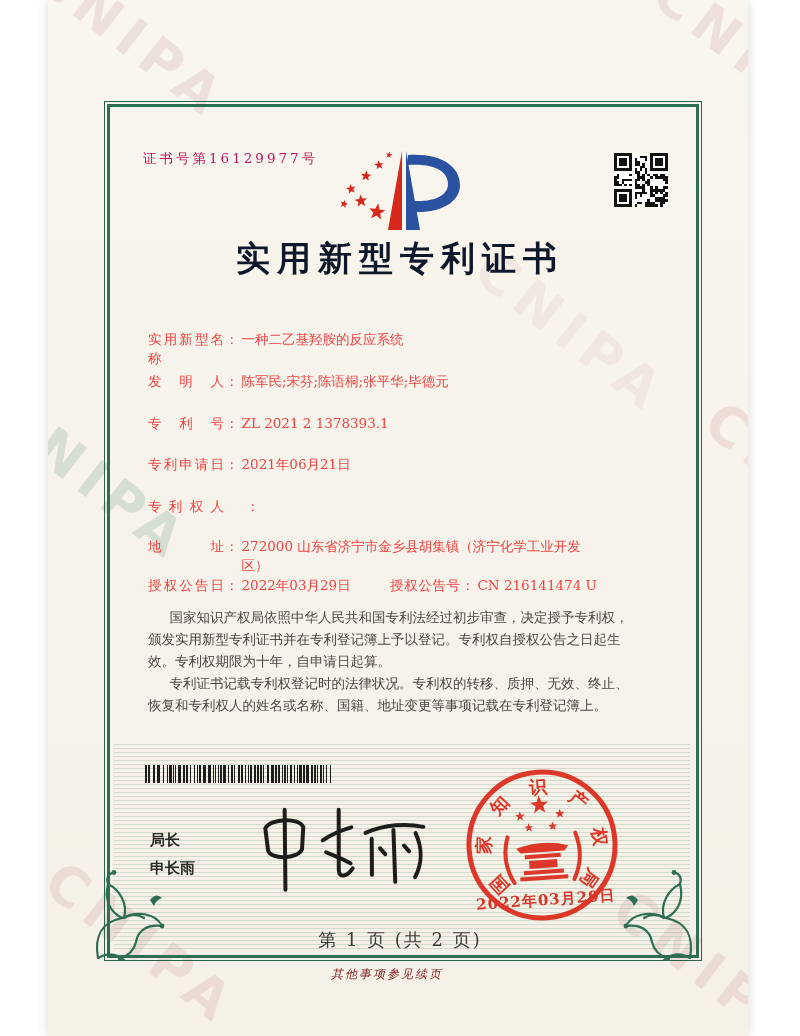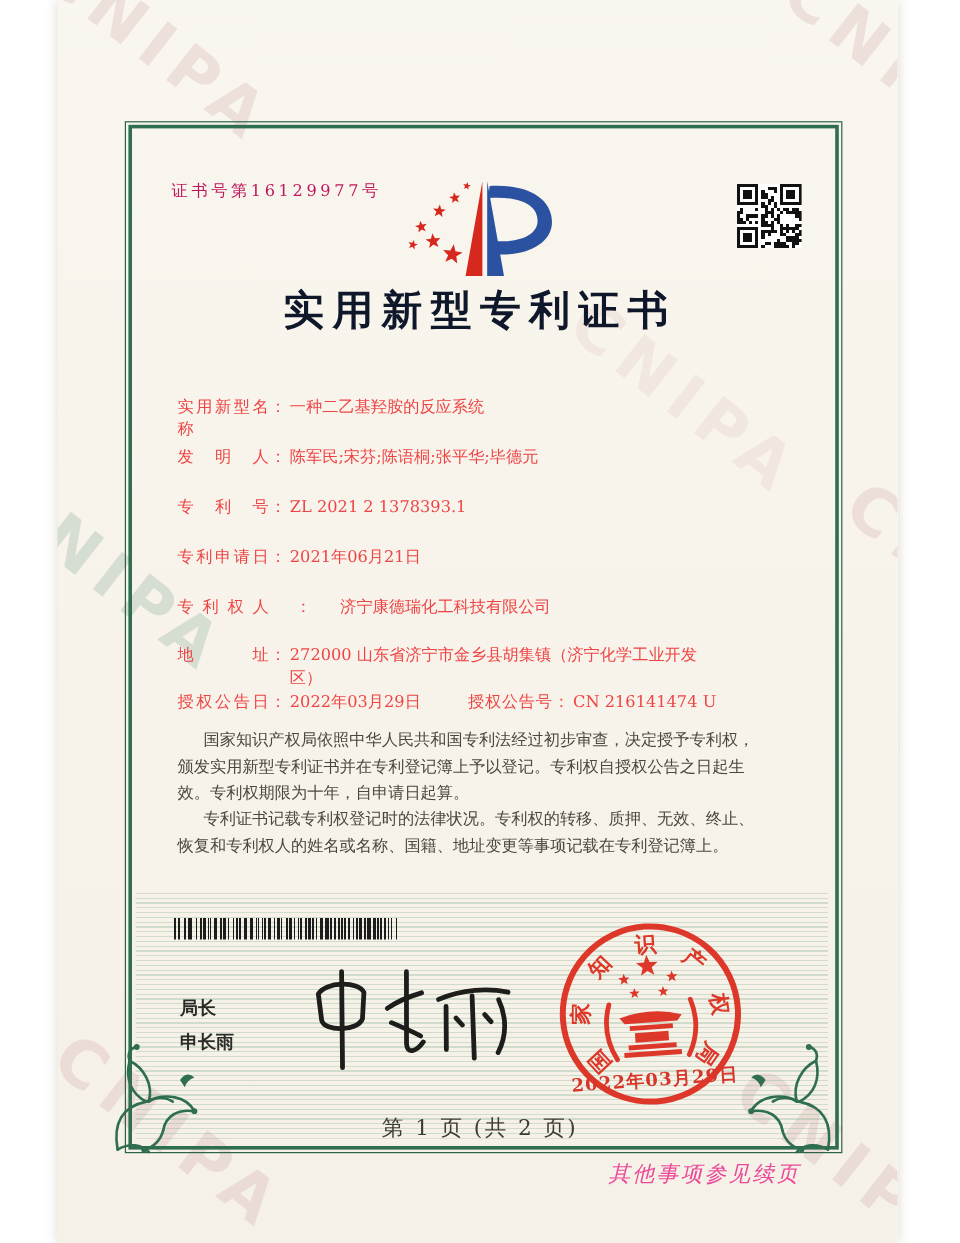--- a/index.html
+++ b/index.html
@@ -32,22 +32,22 @@
   .paras{position:absolute;left:148px;top:606px;width:492px;z-index:3;font-size:13.5px;line-height:22px;
          color:#4c463e;}
   .paras p{margin:0;text-indent:1.6em;}
   .barcode{position:absolute;left:145px;top:765px;z-index:3;}
   .officer{position:absolute;left:150px;top:826px;z-index:3;line-height:28px;font-size:15px;font-weight:600;
          color:#2b2b28;font-family:"DejaVu Sans","Liberation Sans",sans-serif;}
   .signature{position:absolute;left:228px;top:800px;z-index:4;transform:rotate(-2deg);}
   .seal{position:absolute;left:452px;top:755px;z-index:4;opacity:.93;transform:rotate(-4deg);}
   .page-info{position:absolute;left:107px;top:928px;width:586px;text-align:center;font-size:18px;
          letter-spacing:2px;color:#3e3a34;z-index:3;}
-  .footer-note{position:absolute;left:107px;top:966px;width:560px;text-align:right;font-size:18px;
-         font-style:italic;letter-spacing:2px;color:#ec4899;z-index:3;}
+  .footer-note{position:absolute;left:107px;top:966px;width:560px;text-align:center;font-size:12px;
+         font-style:italic;letter-spacing:2px;color:#7f1d1d;z-index:3;}
   .flourish{position:absolute;z-index:3;}
 </style>
 </head>
 <body>
 
 <div class="canvas">
 
   <div class="paper">
     <div class="wm" style="left:-30px;top:6px;">CNIPA</div>
     <div class="wm" style="left:588px;top:24px;">CNIPA</div>
@@ -265,21 +265,20 @@
     <span class="f-value">ZL 2021 2 1378393.1</span>
   </div>
   <div class="field-row" style="top:455px;">
     <span class="f-label">专利申请日</span>
       <span class="f-colon">：</span>
     <span class="f-value">2021年06月21日</span>
   </div>
   <div class="field-row" style="top:497px;gap:21px;">
     <span class="f-label">专利权人</span>
       <span class="f-colon">：</span>
-    <span class="f-value">济宁康德瑞化工科技有限公司</span>
   </div>
   <div class="field-row" style="top:537px;">
     <span class="f-label">地址</span>
       <span class="f-colon">：</span>
     <span class="f-value addr">272000 山东省济宁市金乡县胡集镇（济宁化学工业开发区）</span>
   </div>
 
   <div class="field-row" style="top:576px;width:520px;position:absolute;">
     <span class="f-label">授权公告日</span>
       <span class="f-colon">：</span>

